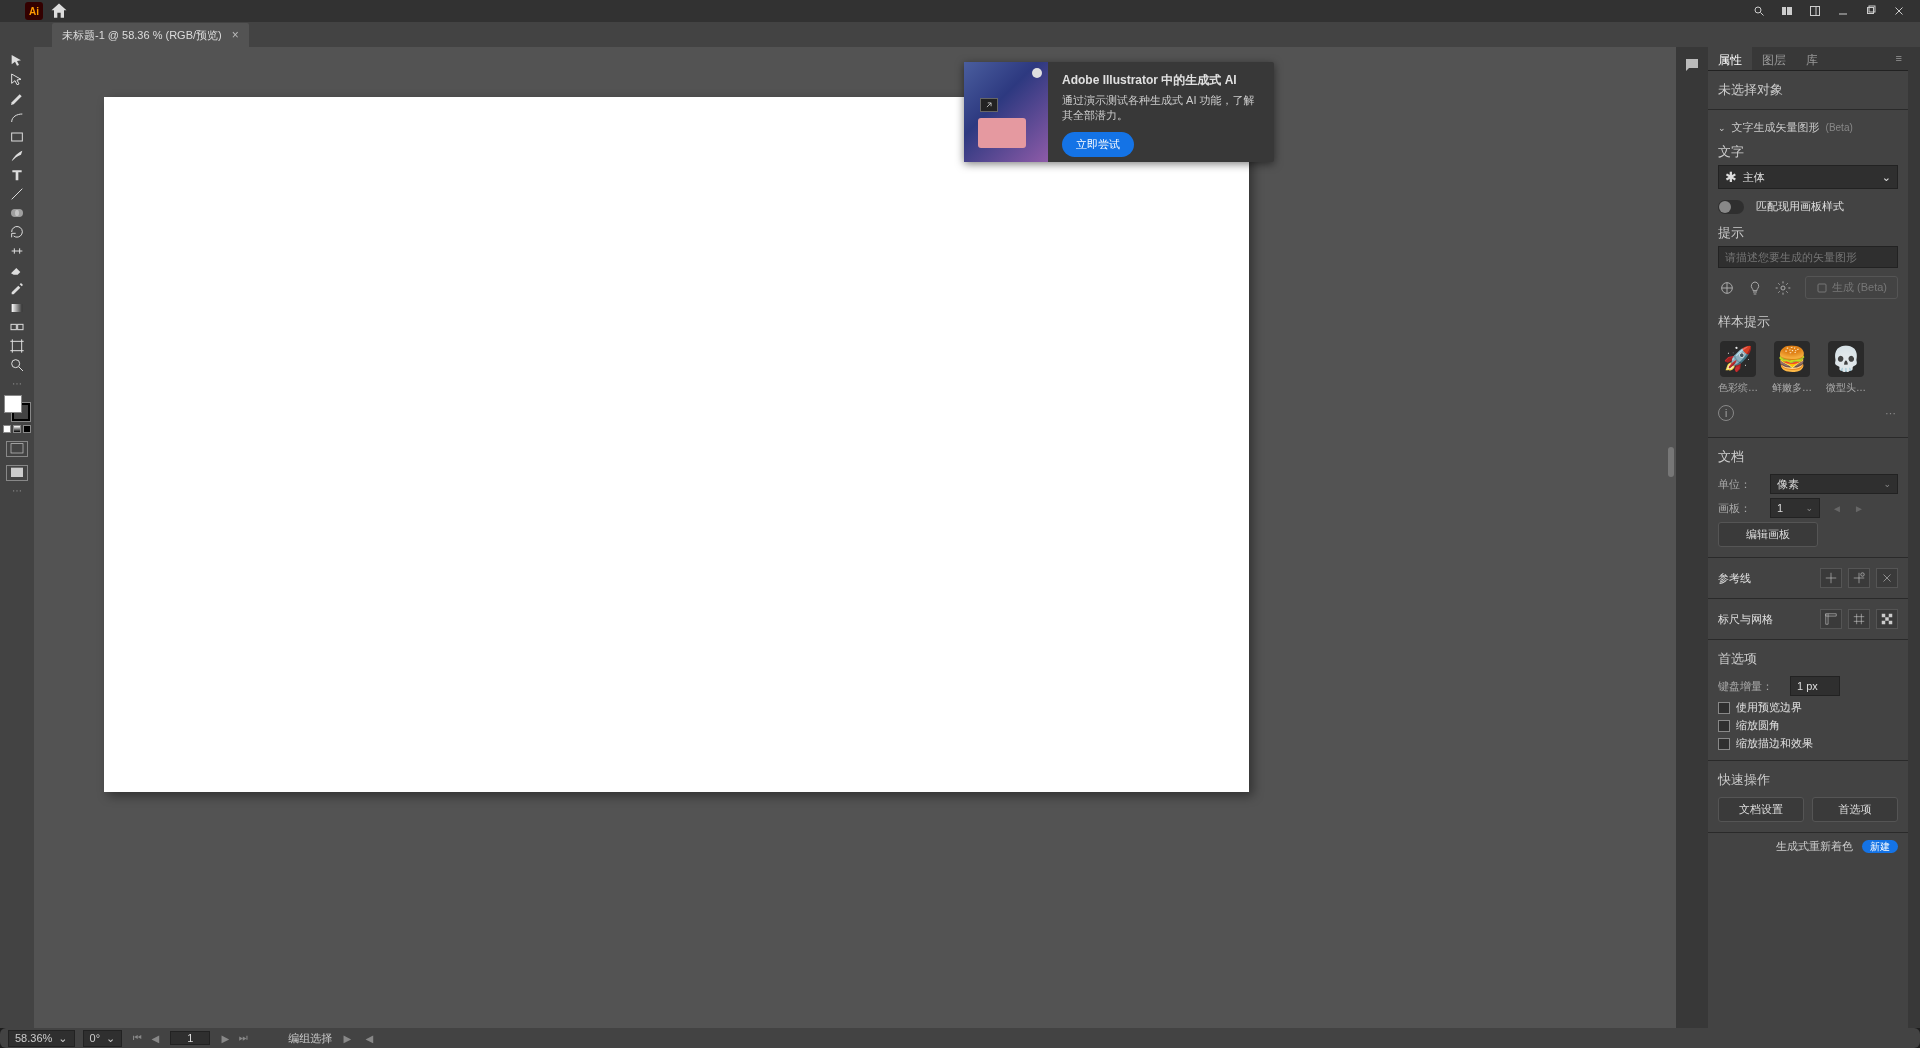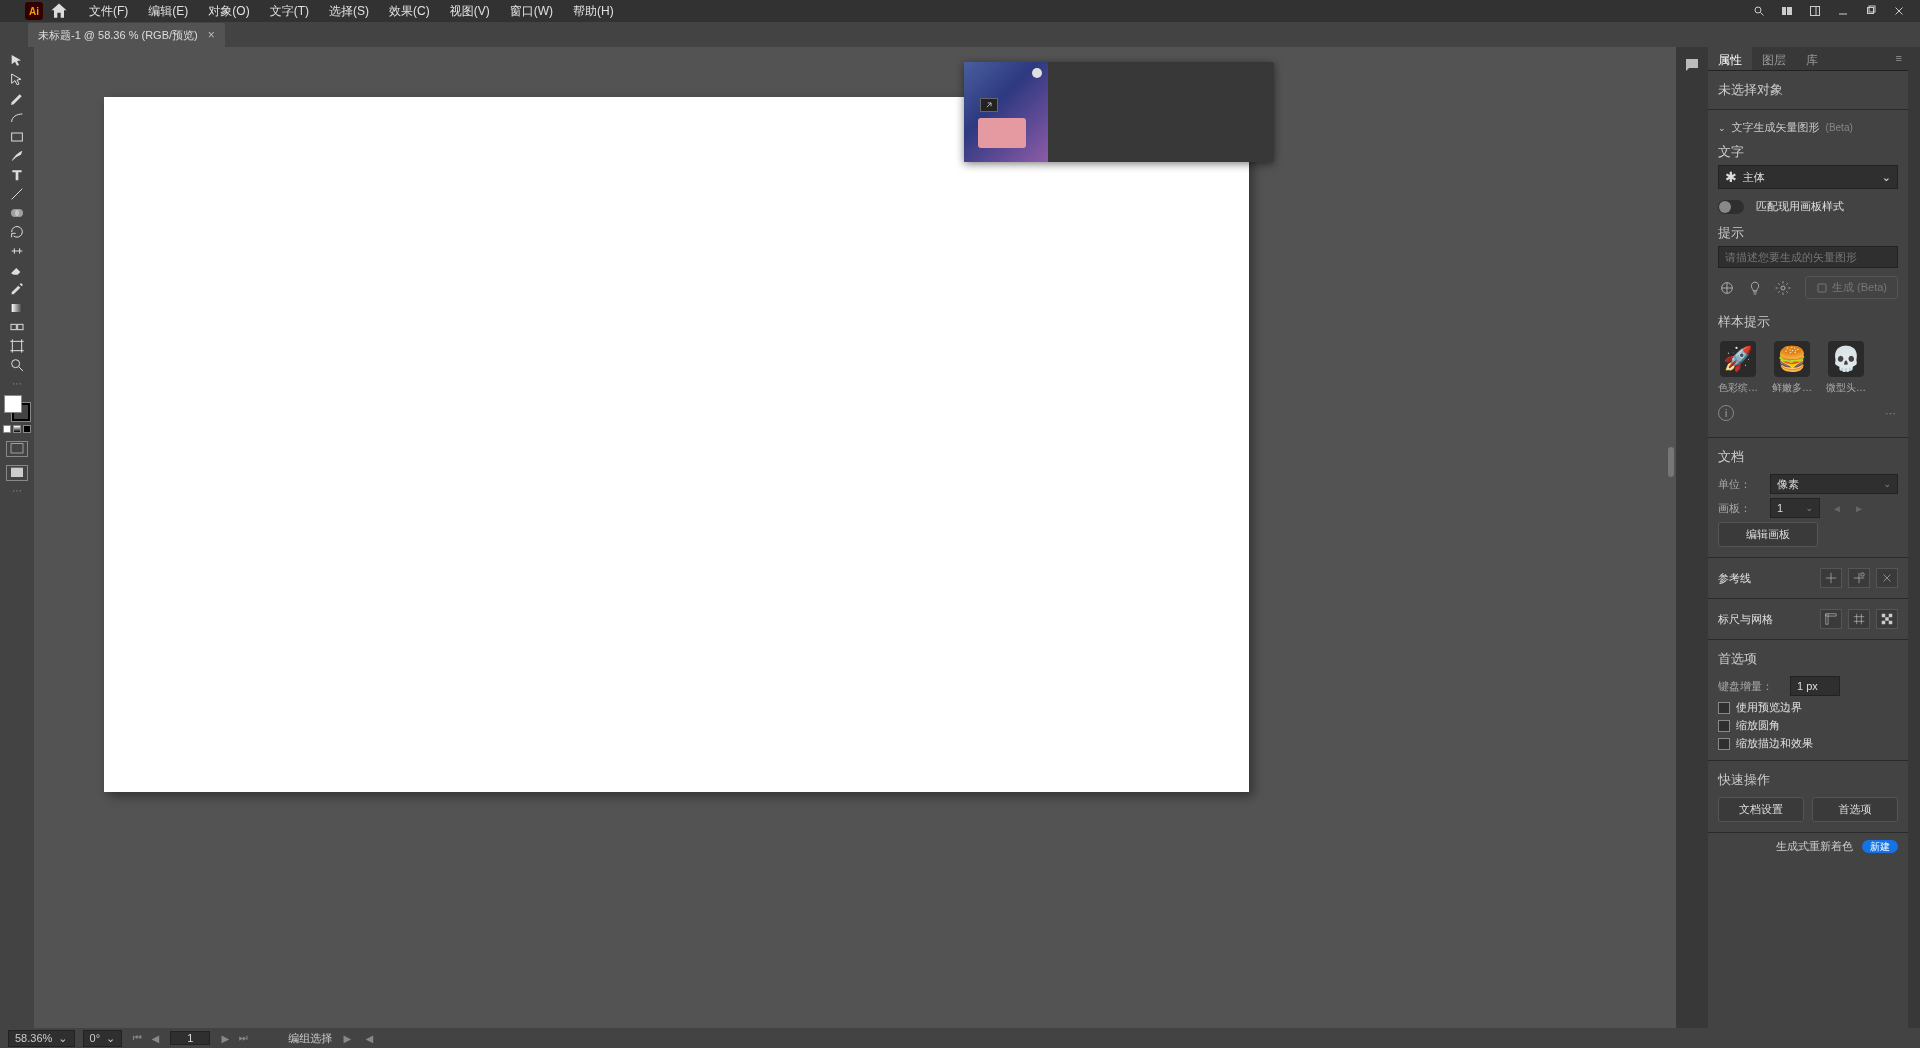--- a/index.html
+++ b/index.html
@@ -10,21 +10,21 @@
 .titlebar .ai-logo { width:18px; height:18px; background:#330000; color:#ff9a00; font-weight:bold; font-size:10px; display:flex; align-items:center; justify-content:center; border-radius:3px; margin-right:6px;margin-left:21px;}
 .titlebar .home-icon { width:20px; height:20px; display:flex; align-items:center; justify-content:center; margin-right:10px; cursor:pointer; }
 .titlebar .menus { display:flex; gap:0; }
 .titlebar .menu-item { padding: 4px 10px; cursor:pointer; color:#e0e0e0; }
 .titlebar .spacer { flex:1; }
 .titlebar .right-controls { display:flex; gap:14px; align-items:center; padding-right:10px; }
 .titlebar .win-btn { width:14px; height:14px; cursor:pointer; display:flex; align-items:center; justify-content:center; color:#ccc;}
 .win-btn svg { width:12px; height:12px; }
 
 
-.tabsbar { height:25px; background:#434343; display:flex; align-items:flex-end; padding-left:28px; }
+.tabsbar { height:25px; background:#434343; display:flex; align-items:flex-end; padding-left:52px; }
 .doc-tab { height:24px; background:#535353; padding:0 10px; display:flex; align-items:center; gap:10px; font-size:11px; color:#ddd; border-top-left-radius:2px; border-top-right-radius:2px;}
 .doc-tab .close { cursor:pointer; font-size:12px; color:#bbb; }
 
 
 .main { display:flex; height: calc(1048px - 22px - 25px - 20px); background:#323232; }
 
 
 .toolbar { width:34px; background:#434343; display:flex; flex-direction:column; align-items:center; padding-top:4px; gap:0px; }
 .toolbar .tool { width:28px; height:19px; display:flex; align-items:center; justify-content:center; cursor:pointer; color:#e0e0e0; }
 .toolbar svg { width:16px; height:16px; }
@@ -97,21 +97,21 @@
 .grid-icons .gbtn { width:22px; height:20px; border:1px solid #555; background:#3a3a3a; cursor:pointer; display:flex; align-items:center; justify-content:center; color:#ccc;}
 .grid-icons .gbtn svg { width:14px; height:14px;}
 
 .btn-wide { background:#3a3a3a; border:1px solid #555; padding:4px 0; text-align:center; cursor:pointer; color:#ddd; font-size:11px; border-radius:3px;}
 .btn-wide.half { flex:1;}
 
 .checkbox-row { display:flex; align-items:center; gap:6px; margin:3px 0;}
 .checkbox-row .cb { width:12px; height:12px; border:1px solid #888; background:#2f2f2f; cursor:pointer;}
 
 
-.statusbar { height:20px; background:#434343; display:flex; align-items:center; padding:0 8px; font-size:11px; color:#ccc; gap:8px;}
+.statusbar { height:20px; background:#434343; display:flex; align-items:center; padding:0 8px; font-size:11px; color:#ccc; gap:8px;border-radius:6px;}
 .statusbar .sel-small { background:#2f2f2f; border:1px solid #222; padding:1px 6px; display:flex; align-items:center; gap:6px; cursor:pointer;}
 .statusbar .nav-btns { display:flex; gap:4px;}
 .statusbar .nbtn { width:14px; height:14px; cursor:pointer; color:#888; display:flex; align-items:center; justify-content:center; font-size:10px;}
 .statusbar .pagefield { width:40px; background:#2f2f2f; border:1px solid #222; color:#ddd; text-align:center; font-size:11px; height:14px;}
 .statusbar .spacer{flex:1;}
 
 .accordion-header { display:flex; align-items:center; gap:6px; cursor:pointer; padding:4px 0; color:#ccc; font-size:11px;}
 .accordion-header .chev { font-size:9px;}
 .beta { font-size:10px; color:#888;}
 
@@ -120,31 +120,20 @@
 </style>
 </head>
 <body>
 
 <div class="titlebar">
   <div class="ai-logo">Ai</div>
   <div class="home-icon">
     <svg viewBox="0 0 24 24" fill="#ddd">
         <path d="M12 3l9 8h-3v9h-4v-6h-4v6H6v-9H3z"></path>
       </svg>
-  </div>
-  <div class="menus">
-    <div class="menu-item">文件(F)</div>
-    <div class="menu-item">编辑(E)</div>
-    <div class="menu-item">对象(O)</div>
-    <div class="menu-item">文字(T)</div>
-    <div class="menu-item">选择(S)</div>
-    <div class="menu-item">效果(C)</div>
-    <div class="menu-item">视图(V)</div>
-    <div class="menu-item">窗口(W)</div>
-    <div class="menu-item">帮助(H)</div>
   </div>
   <div class="spacer"></div>
   <div class="right-controls">
     <div class="win-btn">
         <svg viewBox="0 0 24 24" fill="none" stroke="#ccc" stroke-width="2">
           <circle cx="10" cy="10" r="6"></circle>
           <line x1="15" y1="15" x2="21" y2="21"></line>
         </svg>
       </div>
     <div class="win-btn">
@@ -313,20 +302,25 @@
 
     <div class="popup">
       <div class="thumb">
         <div class="dot"></div>
         <div class="launch">
             <svg viewBox="0 0 24 24" fill="none" stroke="#ccc" stroke-width="2">
               <path d="M7 17L17 7M9 7h8v8"></path>
             </svg>
           </div>
         <div class="van"></div>
+      </div>
+      <div class="content">
+        <div class="ptitle">Adobe Illustrator 中的生成式 AI</div>
+        <div class="pdesc">通过演示测试各种生成式 AI 功能，了解其全部潜力。</div>
+        <div class="pbtn">立即尝试</div>
       </div>
     </div>
 
     <div class="canvas-scroll-handle-v"></div>
   </div>
 
   <div class="dock-icons">
     <div class="dicon">
         <svg viewBox="0 0 24 24" width="18" height="18" fill="#bbb">
           <path d="M4 4h16v12H8l-4 4z"></path>

